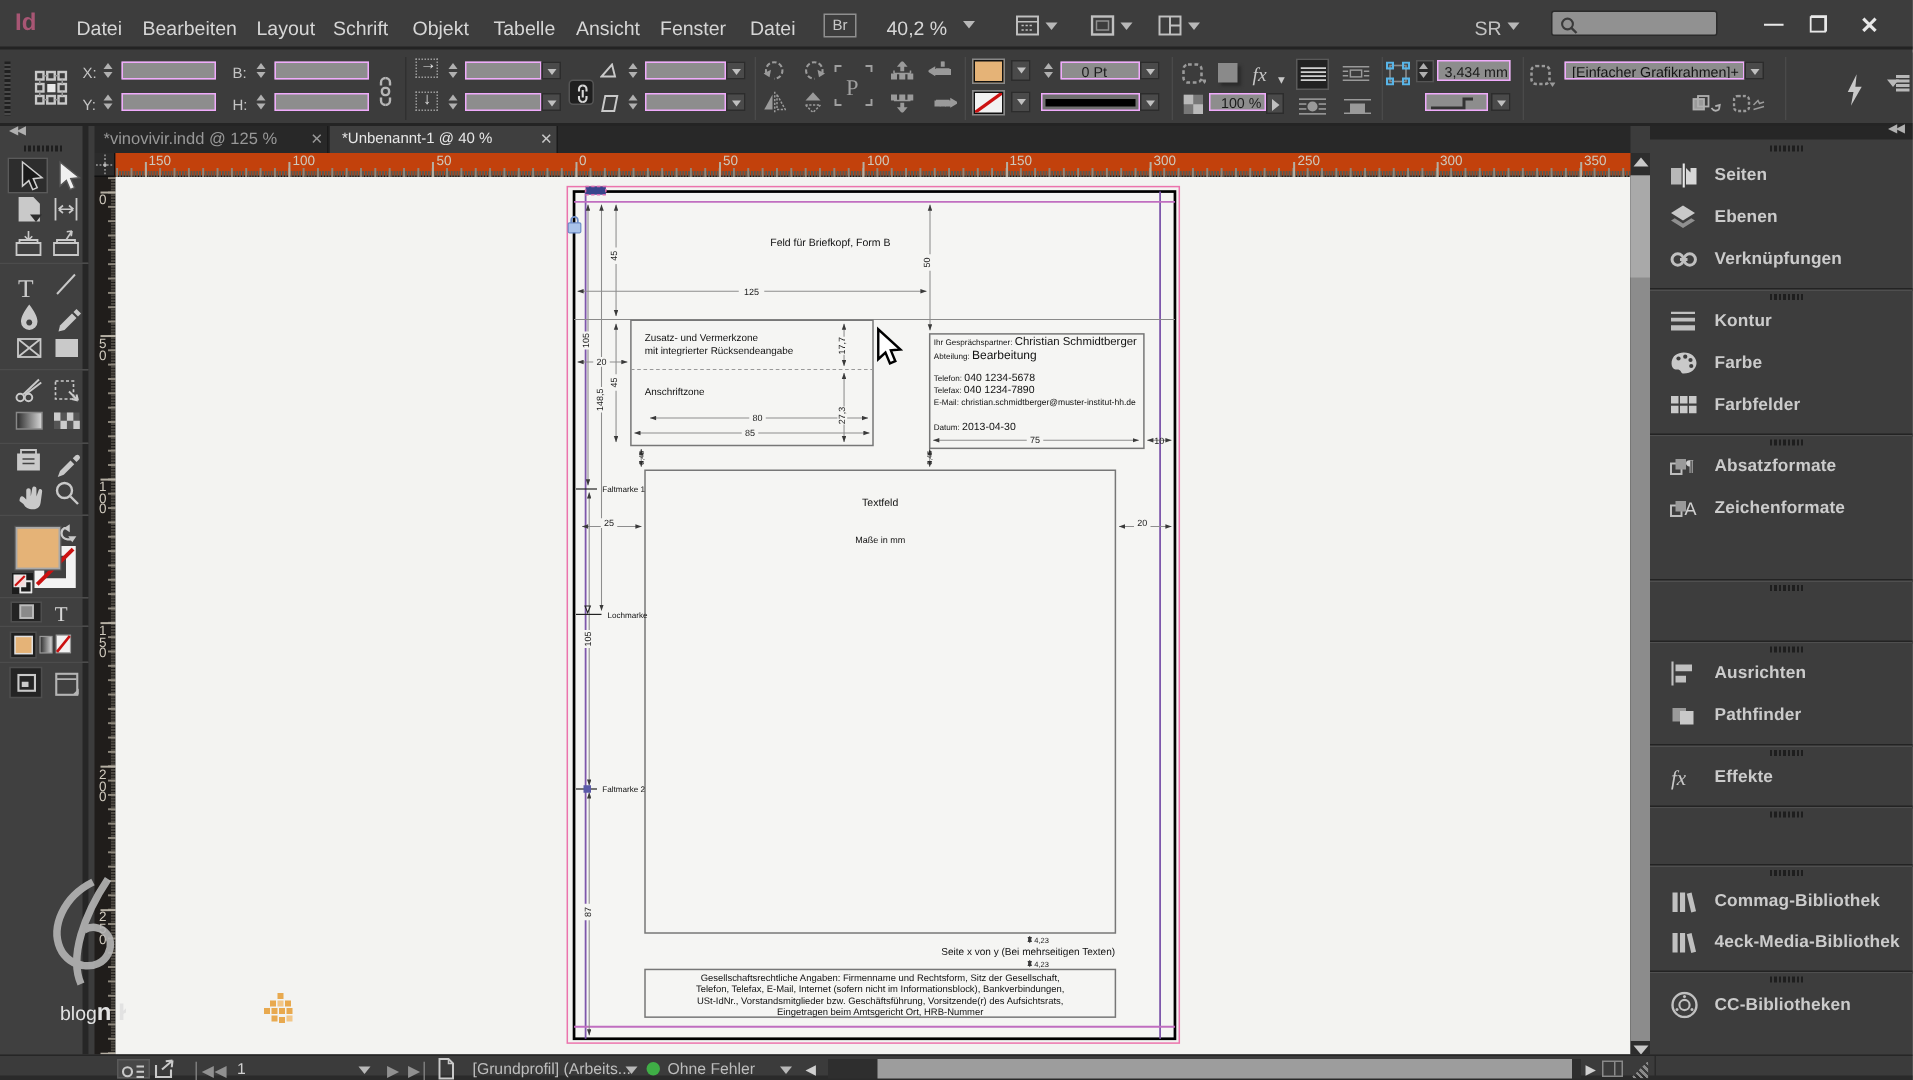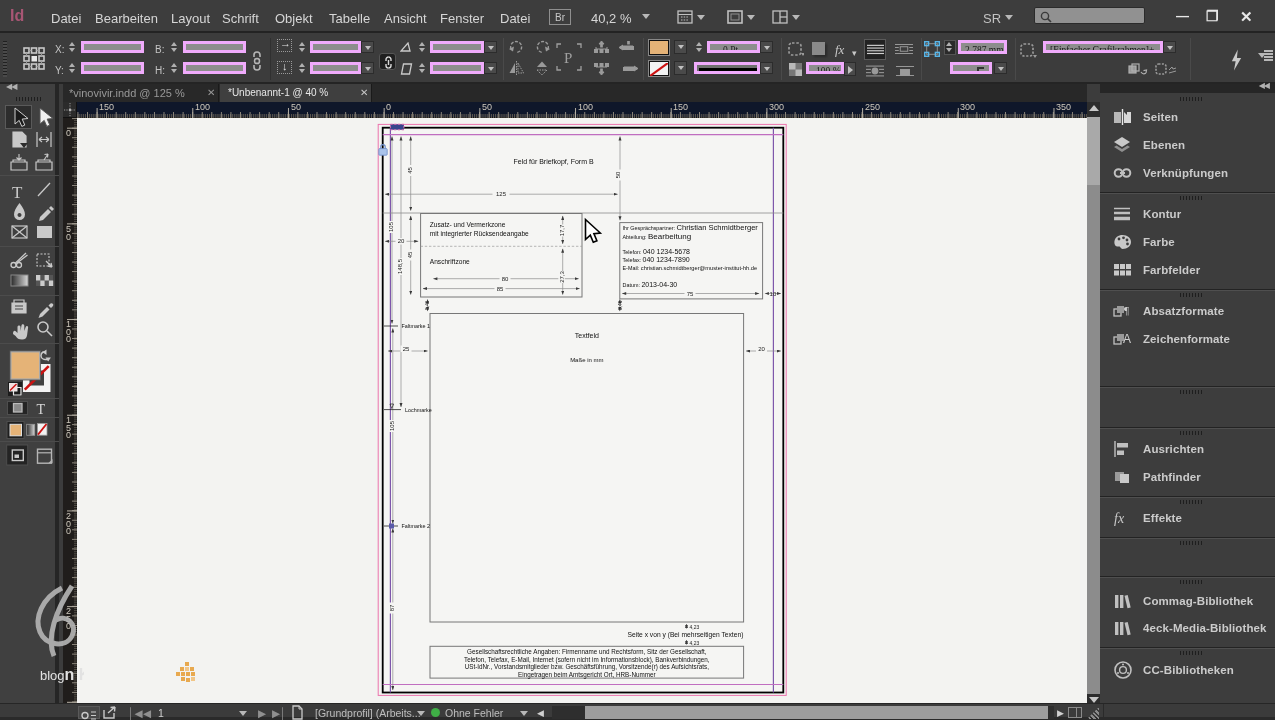--- a/index.html
+++ b/index.html
@@ -11,33 +11,33 @@
 #menubar { left:0; top:0; width:1275px; height:33px; background:#3d3d3d; border-bottom:2px solid #232323; }
 #menubar .mi { position:absolute; top:11px; font-size:13px; color:#d6d6d6; }
 #idlogo { position:absolute; left:10px; top:7px; font-size:16px; font-weight:bold; color:#a85674; letter-spacing:0px; }
 #brbox { position:absolute; left:549px; top:9px; width:22px; height:16px; border:1px solid #8f8f8f; color:#c8c8c8; font-size:10px; text-align:center; line-height:15px; }
 #zoomtxt { position:absolute; left:591px; top:11px; font-size:13px; color:#d6d6d6; }
 .dtri { width:0; height:0; border-left:4px solid transparent; border-right:4px solid transparent; border-top:5px solid #b8b8b8; }
 #searchbox { position:absolute; left:1034px; top:7px; width:111px; height:17px; background:#919191; border:1px solid #2b2b2b; border-radius:2px; }
 .winbtn { position:absolute; top:8px; color:#e8e8e8; font-size:13px; font-weight:bold; }
 
 #controlbar { left:0; top:35px; width:1275px; height:49px; background:#3c3c3c; border-bottom:2px solid #242424; }
-.fld { position:absolute; background:#8d8d8d; border:3px solid #f0abfc; height:12px; white-space:nowrap; overflow:hidden;font-family:Liberation Serif, serif; }
+.fld { position:absolute; background:#8d8d8d; border:1px solid #f0abfc; height:12px; white-space:nowrap; overflow:hidden; }
 .lbl { position:absolute; font-size:10px; color:#c4c4c4; }
 .spn { position:absolute; width:11px; height:12px; }
 .spn:before { content:""; position:absolute; left:2px; top:1px; border-left:3.5px solid transparent; border-right:3.5px solid transparent; border-bottom:4px solid #b0b0b0; }
 .spn:after  { content:""; position:absolute; left:2px; bottom:1px; border-left:3.5px solid transparent; border-right:3.5px solid transparent; border-top:4px solid #b0b0b0; }
 .drp { position:absolute; width:13px; height:12px; background:#4a4a4a; border:1px solid #2c2c2c; }
 .drp:before { content:""; position:absolute; left:3px; top:4px; border-left:3.5px solid transparent; border-right:3.5px solid transparent; border-top:4.5px solid #c0c0c0; }
 .vsep { position:absolute; top:3px; width:1px; height:42px; background:#303030; border-right:1px solid #4a4a4a; }
 
 #tabbar { left:63px; top:84px; width:1024px; height:18px; background:#282828; }
 
 #corner { left:63px; top:102px; width:14px; height:16px; background:#2b2b2b; border-right:1px solid #111; border-bottom:1px solid #111; }
-#hruler { left:77px; top:102px; width:1156px; height:16px; background:#0f172a; border-bottom:1px solid #111; }
+#hruler { left:77px; top:102px; width:1156px; height:16px; background:#c2410c; border-bottom:1px solid #111; }
 #vruler { left:63px; top:118px; width:14px; height:585px; background:#201d1b; border-right:1px solid #111; }
 #canvas { left:77px; top:118px; width:1010px; height:585px; background:#f3f3f1; overflow:hidden; }
 .hnum { position:absolute; top:0px; font-size:9px; color:#cfc9bd; }
 .vnum { position:absolute; left:3px; font-size:9px; color:#cfc9bd; line-height:7.5px; width:8px; }
 
 #vscroll { left:1087px; top:102px; width:13px; height:601px; background:#2d2d2d; }
 
 #dock { left:1100px; top:84px; width:175px; height:619px; background:#3d3d3d; }
 #dock .itm { position:absolute; left:1100px; width:175px; height:28px; }
 #dock .itm .txt { position:absolute; left:43px; top:8px; font-size:11.5px; font-weight:bold; color:#cbcbcb; letter-spacing:0.1px; }
@@ -326,21 +326,21 @@
         <rect x="3" y="3" width="12" height="12" fill="none" stroke="#8a8a8a" stroke-width="1.2"></rect>
         <g fill="none" stroke="#58b5e8" stroke-width="1.6">
           <rect x="0.8" y="0.8" width="4.4" height="4.4"></rect>
           <rect x="12.8" y="0.8" width="4.4" height="4.4"></rect>
           <rect x="0.8" y="12.8" width="4.4" height="4.4"></rect>
           <rect x="12.8" y="12.8" width="4.4" height="4.4"></rect>
         </g>
       </svg>
     <div class="a" style="left:944px;top:5px;width:12px;height:15px;background:#2a2a2a;border:1px solid #555"></div>
       <div class="spn" style="left:944px;top:6px"></div>
-      <div class="fld" style="left:958px;top:5px;width:49px;height:14px;color:#1c1c1c;font-size:9.5px;padding:2px 0 0 4px">2,787 mm</div>
+      <div class="fld" style="left:958px;top:5px;width:49px;height:14px;color:#1c1c1c;font-size:9.5px;padding:2px 0 0 4px">3,434 mm</div>
     <div class="fld" style="left:950px;top:27px;width:42px">
         <svg width="30" height="10" style="position:absolute;left:3px;top:1px">
           <path d="M0,8 L22,8 L22,2 L28,2" fill="none" stroke="#333" stroke-width="2"></path>
         </svg>
       </div>
       <div class="drp" style="left:994px;top:27px"></div>
       <div class="vsep" style="left:1015px"></div>
     <svg class="a" style="left:1020px;top:8px" width="17" height="15" viewBox="0 0 17 15">
         <rect x="1" y="1" width="12" height="12" rx="3" fill="none" stroke="#9a9a9a" stroke-width="1.7" stroke-dasharray="2.2 1.6"></rect>
         <path d="M13,12 l4,0 l-2,3 z" fill="#9a9a9a"></path>

